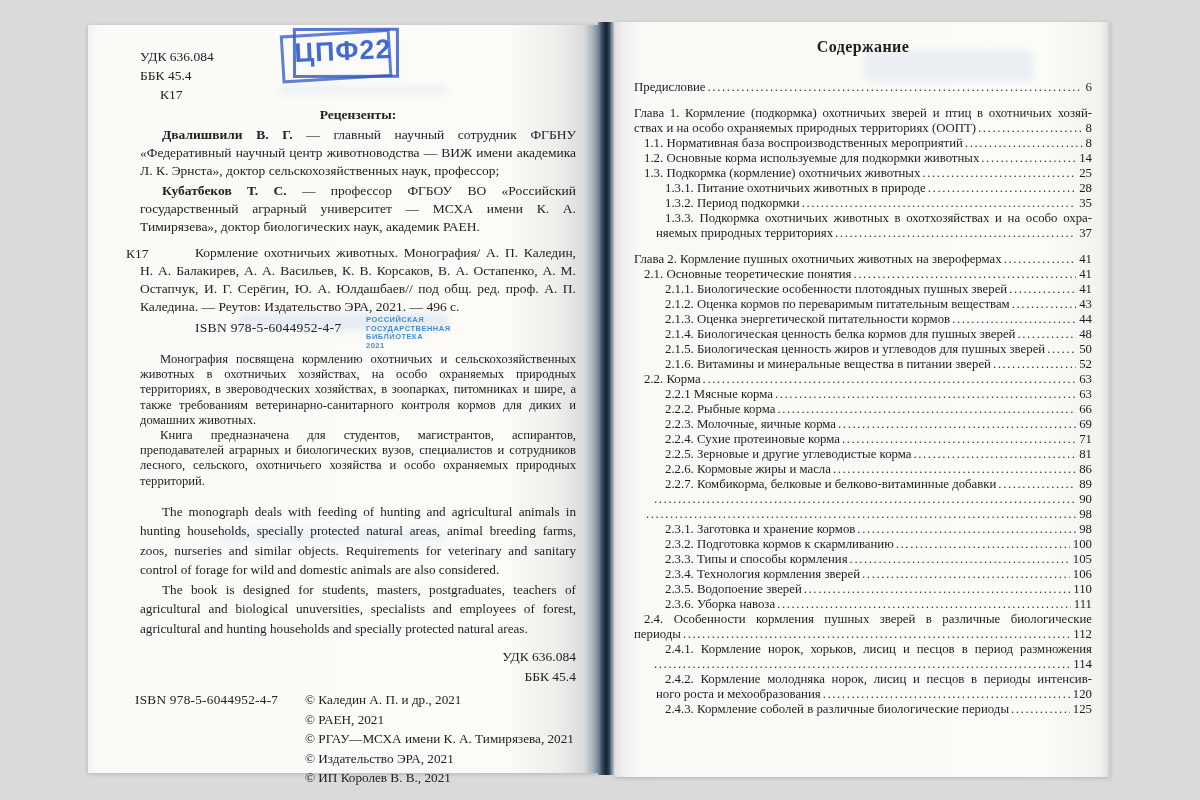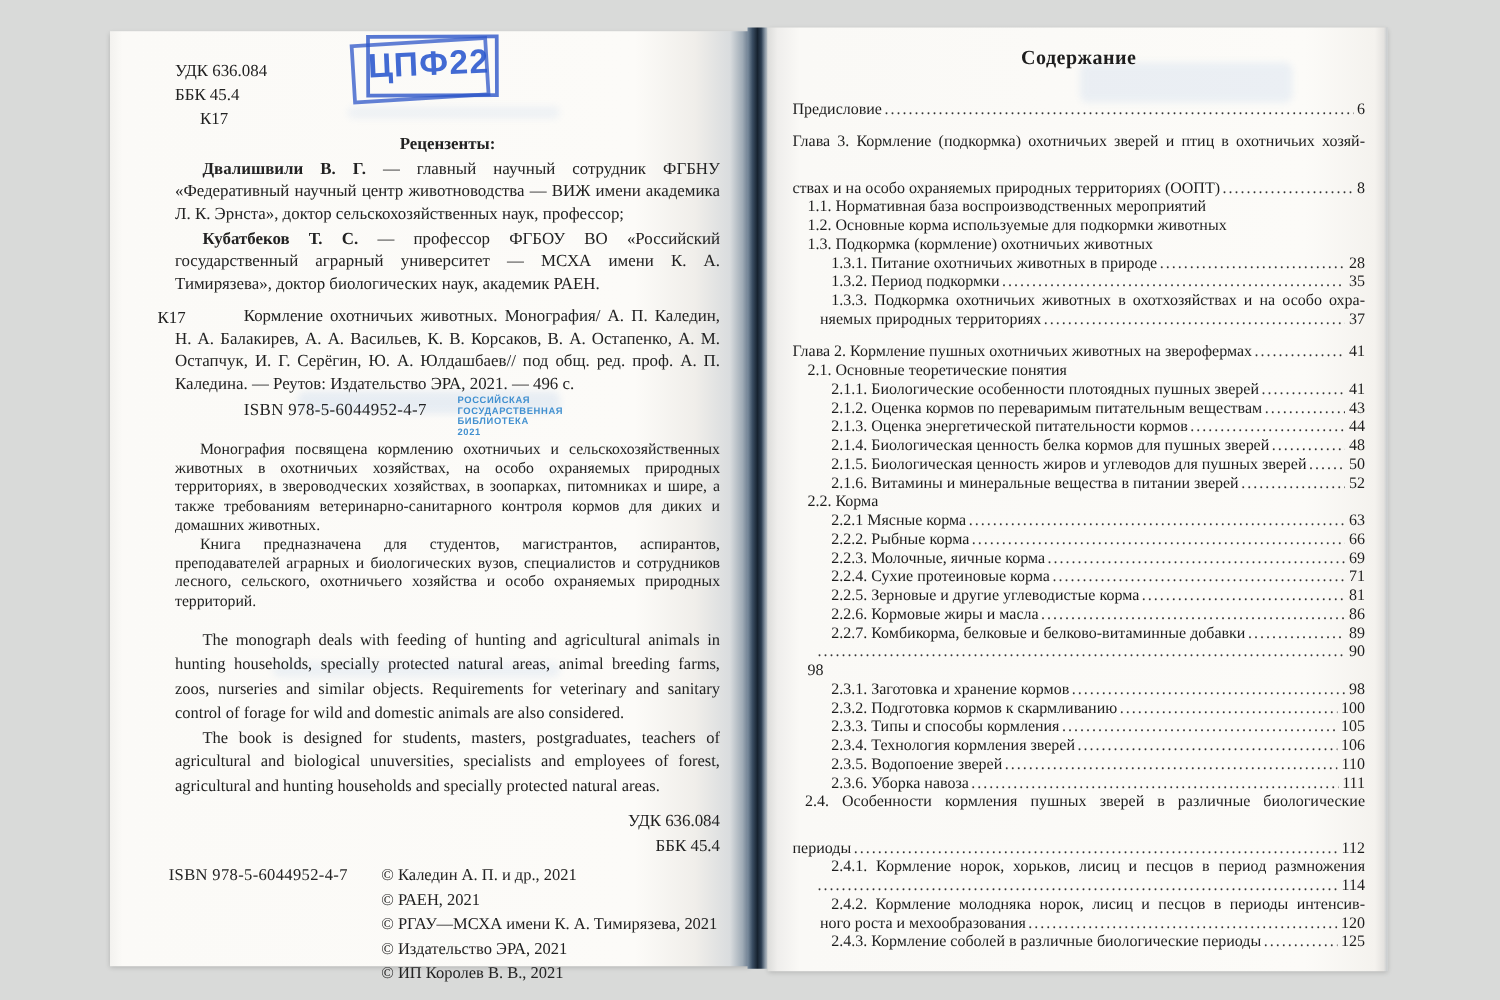--- a/index.html
+++ b/index.html
@@ -63,22 +63,22 @@
   
   .rp-content{position:absolute;left:20px;top:16px;width:458px;font-size:12.8px;color:#1d1d1d;}
   .toc-title{text-align:center;font-weight:bold;font-size:16px;letter-spacing:.4px;margin-bottom:24px;}
   .toc-line{display:flex;align-items:baseline;height:15px;line-height:15px;overflow:hidden;}
   .toc-line.gap{margin-top:11px;}
   .toc-line .t{white-space:nowrap;}
   .toc-line .dots{flex:1;overflow:hidden;white-space:nowrap;letter-spacing:1.6px;margin:0 3px 0 2px;color:#333;}
   .toc-line .pg{white-space:nowrap;}
   .toc-line.jline{display:block;text-align:justify;}
   .toc-line.jline::after{content:"";display:inline-block;width:100%;height:0;}
-  .ind0{padding-left:0;margin-top:22px;}
-  .ind1{padding-left:10px;flex-direction:column;}
+  .ind0{padding-left:0;}
+  .ind1{padding-left:10px;}
   .ind2{padding-left:31px;}
   .ind3{padding-left:22px;}
   .ind4{padding-left:18px;}
 </style>
 </head>
 <body>
 
 <div class="page page-left">
 
   <div class="ghost" style="left:190px;top:60px;width:170px;height:10px;opacity:.08;"></div>
@@ -148,21 +148,21 @@
 <div class="page page-right">
   <div class="ghost" style="left:250px;top:28px;width:170px;height:32px;opacity:.10;"></div>
   <div class="rp-content">
     <div class="toc-title">Содержание</div>
     <div id="toc">
         <div class="toc-line ind0">
           <span class="t">Предисловие</span>
           <span class="dots">................................................................................................................................................................</span>
           <span class="pg">6</span>
         </div>
-        <div class="toc-line ind0 gap jline"><span class="t">Глава 3. Кормление (подкормка) охотничьих зверей и птиц в охотничьих хозяй-</span></div>
+        <div class="toc-line ind0 gap jline"><span class="t">Глава 1. Кормление (подкормка) охотничьих зверей и птиц в охотничьих хозяй-</span></div>
         <div class="toc-line ind0">
           <span class="t">ствах и на особо охраняемых природных территориях (ООПТ)</span>
           <span class="dots">................................................................................................................................................................</span>
           <span class="pg">8</span>
         </div>
         <div class="toc-line ind1">
           <span class="t">1.1. Нормативная база воспроизводственных мероприятий</span>
           <span class="dots">................................................................................................................................................................</span>
           <span class="pg">8</span>
         </div>

